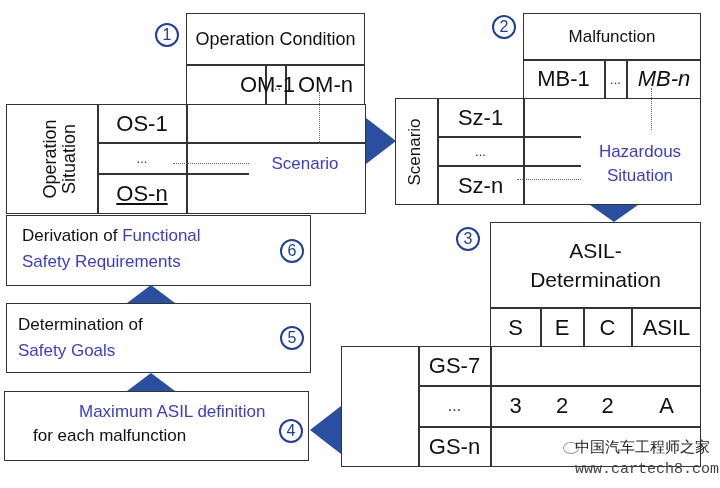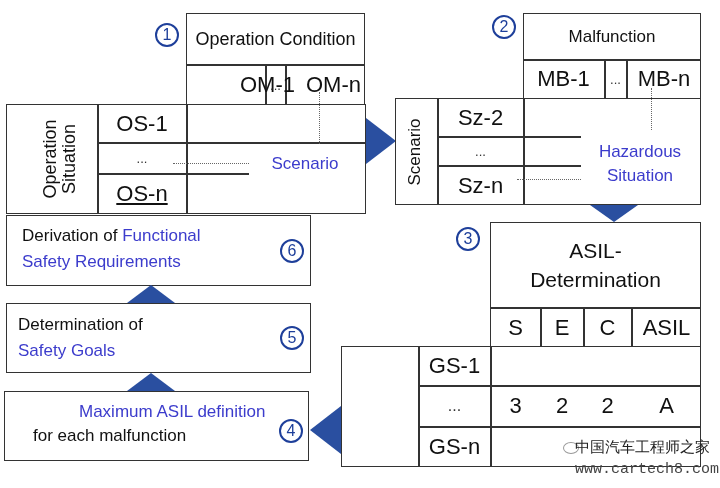--- a/index.html
+++ b/index.html
@@ -28,21 +28,21 @@
 
 <div>
 
   <div class="box" style="left:186px; top:13px; width:179px; height:92px;"></div>
   <div class="hl" style="left:186px; top:64px; width:179px;"></div>
   <div class="vl" style="left:265px; top:64px; height:150px;"></div>
   <div class="vl" style="left:285px; top:64px; height:150px;"></div>
   <div class="t lbl" style="left:186px; top:14px; width:179px; height:50px; font-size:18px;">Operation Condition</div>
   <div class="t lbl-lg" style="left:186px; top:65px; width:79px; height:40px;padding-left:42px;">OM-1</div>
   <div class="t dots" style="left:266px; top:65px; width:19px; height:40px;">...</div>
-  <div class="t lbl-lg" style="left:294px; top:65px; width:79px; height:40px;">OM-n</div>
+  <div class="t lbl-lg" style="left:286px; top:65px; width:79px; height:40px;">OM-n</div>
 
   <div class="box" style="left:6px; top:104px; width:360px; height:110px;"></div>
   <div class="vl" style="left:97px; top:104px; height:110px;"></div>
   <div class="vl" style="left:186px; top:104px; height:110px;"></div>
   <div class="hl" style="left:97px; top:142px; width:269px;"></div>
   <div class="hl" style="left:97px; top:173px; width:152px;"></div>
   <div class="rot" style="left:-7px; top:148px; width:118px; height:22px; font-size:18px; white-space:normal; width:118px;">Operation Situation</div>
   <div class="t lbl-lg" style="left:98px; top:105px; width:88px; height:37px;">OS-1</div>
   <div class="t dots" style="left:98px; top:143px; width:88px; height:30px;">...</div>
   <div class="t lbl-lg" style="left:98px; top:174px; width:88px; height:40px;text-decoration:underline;">OS-n</div>
@@ -56,29 +56,29 @@
 <div class="tri" style="left:366px; top:118px; border-top:23px solid transparent; border-bottom:23px solid transparent; border-left:30px solid #2a4fa0;"></div>
 
 <div>
   <div class="box" style="left:523px; top:13px; width:178px; height:86px;"></div>
   <div class="hl" style="left:523px; top:59px; width:178px;"></div>
   <div class="vl" style="left:604px; top:59px; height:72px;"></div>
   <div class="vl" style="left:626px; top:59px; height:72px;"></div>
   <div class="t" style="left:523px; top:14px; width:178px; height:45px; font-size:17px;">Malfunction</div>
   <div class="t lbl-lg" style="left:523px; top:60px; width:81px; height:38px;">MB-1</div>
   <div class="t dots" style="left:605px; top:60px; width:21px; height:38px;">...</div>
-  <div class="t lbl-lg" style="left:627px; top:60px; width:74px; height:38px;">MB-n</div>
+  <div class="t lbl-lg" style="left:627px; top:60px; width:74px; height:38px;font-style:italic;">MB-n</div>
 
   <div class="box" style="left:395px; top:98px; width:306px; height:107px;"></div>
   <div class="vl" style="left:437px; top:98px; height:107px;"></div>
   <div class="vl" style="left:523px; top:98px; height:107px;"></div>
   <div class="hl" style="left:437px; top:136px; width:144px;"></div>
   <div class="hl" style="left:437px; top:165px; width:144px;"></div>
   <div class="rot" style="left:376px; top:142px; width:80px; height:20px; font-size:17px;">Scenario</div>
-  <div class="t lbl-lg" style="left:438px; top:99px; width:85px; height:37px;">Sz-2</div>
+  <div class="t lbl-lg" style="left:438px; top:99px; width:85px; height:37px;">Sz-1</div>
   <div class="t dots" style="left:438px; top:137px; width:85px; height:28px;">...</div>
   <div class="t lbl-lg" style="left:438px; top:166px; width:85px; height:39px;">Sz-n</div>
   <div class="dh" style="left:517px; top:179px; width:64px;"></div>
   <div class="dv" style="left:651px; top:88px; height:44px;"></div>
   <div class="abs" style="left:581px; top:131px; width:118px; height:72px; background:#fff;"></div>
   <div class="t blue" style="left:583px; top:140px; width:114px; height:24px; font-size:17px;">Hazardous</div>
   <div class="t blue" style="left:583px; top:164px; width:114px; height:24px; font-size:17px;">Situation</div>
 </div>
 
 <div class="tri" style="left:590px; top:205px; border-left:24px solid transparent; border-right:24px solid transparent; border-top:17px solid #2a4fa0;"></div>
@@ -96,21 +96,21 @@
   <div class="t lbl-lg" style="left:584px; top:308px; width:47px; height:39px;">C</div>
   <div class="t lbl-lg" style="left:632px; top:308px; width:69px; height:39px;">ASIL</div>
 
   <div class="box" style="left:341px; top:346px; width:360px; height:121px;"></div>
   <div class="vl" style="left:418px; top:346px; height:121px;"></div>
   <div class="vl" style="left:490px; top:346px; height:121px;"></div>
   <div class="hl" style="left:418px; top:385px; width:283px;"></div>
   <div class="hl" style="left:418px; top:426px; width:283px;"></div>
 
   <div>
-    <div class="t lbl-lg" style="left:419px; top:347px; width:71px; height:38px;">GS-1</div>
+    <div class="t lbl-lg" style="left:419px; top:347px; width:71px; height:38px;">GS-7</div>
     <div class="t lbl-lg" style="left:491px; top:347px; width:49px; height:38px;"></div>
     <div class="t lbl-lg" style="left:541px; top:347px; width:42px; height:38px;"></div>
     <div class="t lbl-lg" style="left:584px; top:347px; width:47px; height:38px;"></div>
     <div class="t lbl-lg" style="left:632px; top:347px; width:69px; height:38px;"></div>
   </div>
   <div>
     <div class="t dots" style="left:419px; top:386px; width:71px; height:40px; font-size:16px;">...</div>
     <div class="t lbl-lg" style="left:491px; top:386px; width:49px; height:40px;">3</div>
     <div class="t lbl-lg" style="left:541px; top:386px; width:42px; height:40px;">2</div>
     <div class="t lbl-lg" style="left:584px; top:386px; width:47px; height:40px;">2</div>

